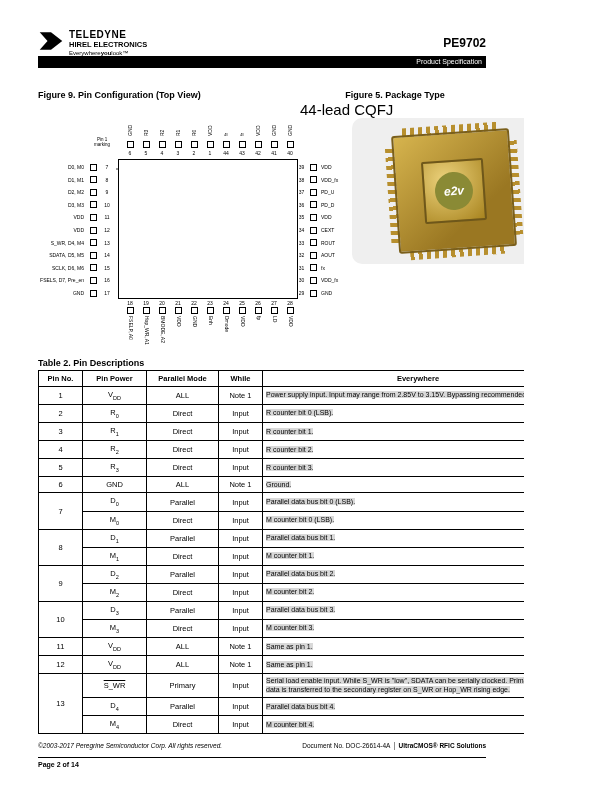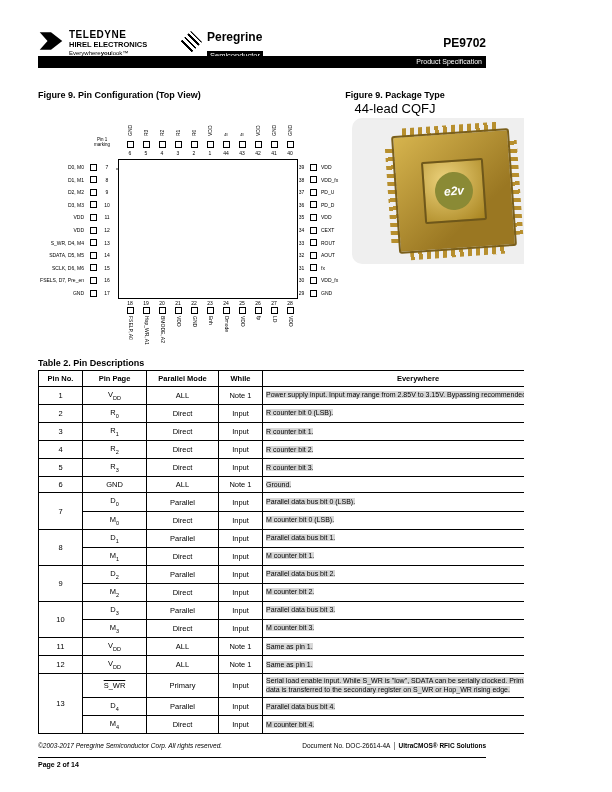--- a/index.html
+++ b/index.html
@@ -19,21 +19,21 @@
     clip-path:polygon(50% 0,100% 50%,50% 100%,0 50%)}
   .pg-name{font-size:12px;font-weight:bold;line-height:13px}
   .pg-sub{font-size:7.5px;background:#000;color:#fff;padding:0 3px;display:inline-block;line-height:10px}
   .part-no{position:absolute;right:38px;top:36px;font-size:12px;font-weight:bold}
   .spec-bar{position:absolute;left:38px;right:38px;top:56px;height:12px;background:#000;
     color:#fff;font-size:7px;line-height:12px;text-align:right;padding-right:4px}
 
   
   .fig2-title{position:absolute;left:38px;top:90px;font-size:9px;font-weight:bold}
   .fig3-title{position:absolute;left:300px;top:90px;width:190px;text-align:center;font-size:9px;font-weight:bold}
-  .fig3-sub{position:absolute;left:300px;top:101px;width:190px;text-align:center;font-size:13px}
+  .fig3-sub{position:absolute;left:300px;top:101px;width:190px;text-align:left;font-size:15px}
 
   
   .pin-diagram{position:absolute;left:40px;top:121px;width:312px;height:240px}
   .chip-body{position:absolute;border:1px solid #000;background:#fff}
   .pin-sq{position:absolute;width:7px;height:7px;border:1px solid #000;background:#fff}
   .pin-num{position:absolute;font-size:5px;line-height:6px;text-align:center}
   .pin-label{position:absolute;font-size:5px;line-height:7px;white-space:nowrap}
   .v-up{transform:rotate(-90deg);transform-origin:0 0;height:7px}
   .v-down{transform:rotate(90deg);transform-origin:0 0;height:7px}
   .h-left{text-align:right;padding-right:2px}
@@ -92,33 +92,26 @@
     <svg class="td-arrow" viewBox="0 0 30 24">
       <path d="M2 2 L15 2 L28 12 L15 22 L2 22 L11 12 Z" fill="#000"></path>
     </svg>
     <div class="td-text">
       <div class="td-l1">TELEDYNE</div>
       <div class="td-l2">HIREL ELECTRONICS</div>
       <div class="td-tag"><span>Everywhere</span><b>you</b><span>look™</span></div>
     </div>
   </div>
 
-  <div class="pg-logo">
-    <div class="pg-icon"></div>
-    <div>
-      <div class="pg-name">Peregrine</div>
-      <div class="pg-sub">Semiconductor</div>
-    </div>
-  </div>
 
   <div class="part-no">PE9702</div>
   <div class="spec-bar"><span>Product Specification</span></div>
 
   <div class="fig2-title">Figure 9. Pin Configuration (Top View)</div>
-  <div class="fig3-title">Figure 9. Package Type</div>
+  <div class="fig3-title">Figure 5. Package Type</div>
   <div class="fig3-sub">44-lead CQFJ</div>
 
   <div class="pin-diagram">
     <div class="pin1-note">
       <span>Pin 1</span><br><span>marking</span>
     </div>
     <svg class="pin1-arrow" viewBox="0 0 100 20">
       <line x1="0" y1="10" x2="86" y2="10" stroke="#000" stroke-width="0.8"></line>
       <polygon points="86,7 94,10 86,13" fill="#000"></polygon>
     </svg>
@@ -277,21 +270,21 @@
     <colgroup>
       <col style="width:44px">
         <col style="width:64px">
         <col style="width:72px">
         <col style="width:44px">
         <col>
     </colgroup>
     <thead>
       <tr>
           <th>Pin No.</th>
-          <th>Pin Page</th>
+          <th>Pin Power</th>
           <th>Parallel Mode</th>
           <th>While</th>
           <th>Everywhere</th>
         </tr>
     </thead>
     <tbody>
         <tr>
           <td class="c-pin" rowspan="1">1</td>
           <td class="c-name"><span>V</span><sub>DD</sub></td>
           <td class="c-mode">ALL</td>

